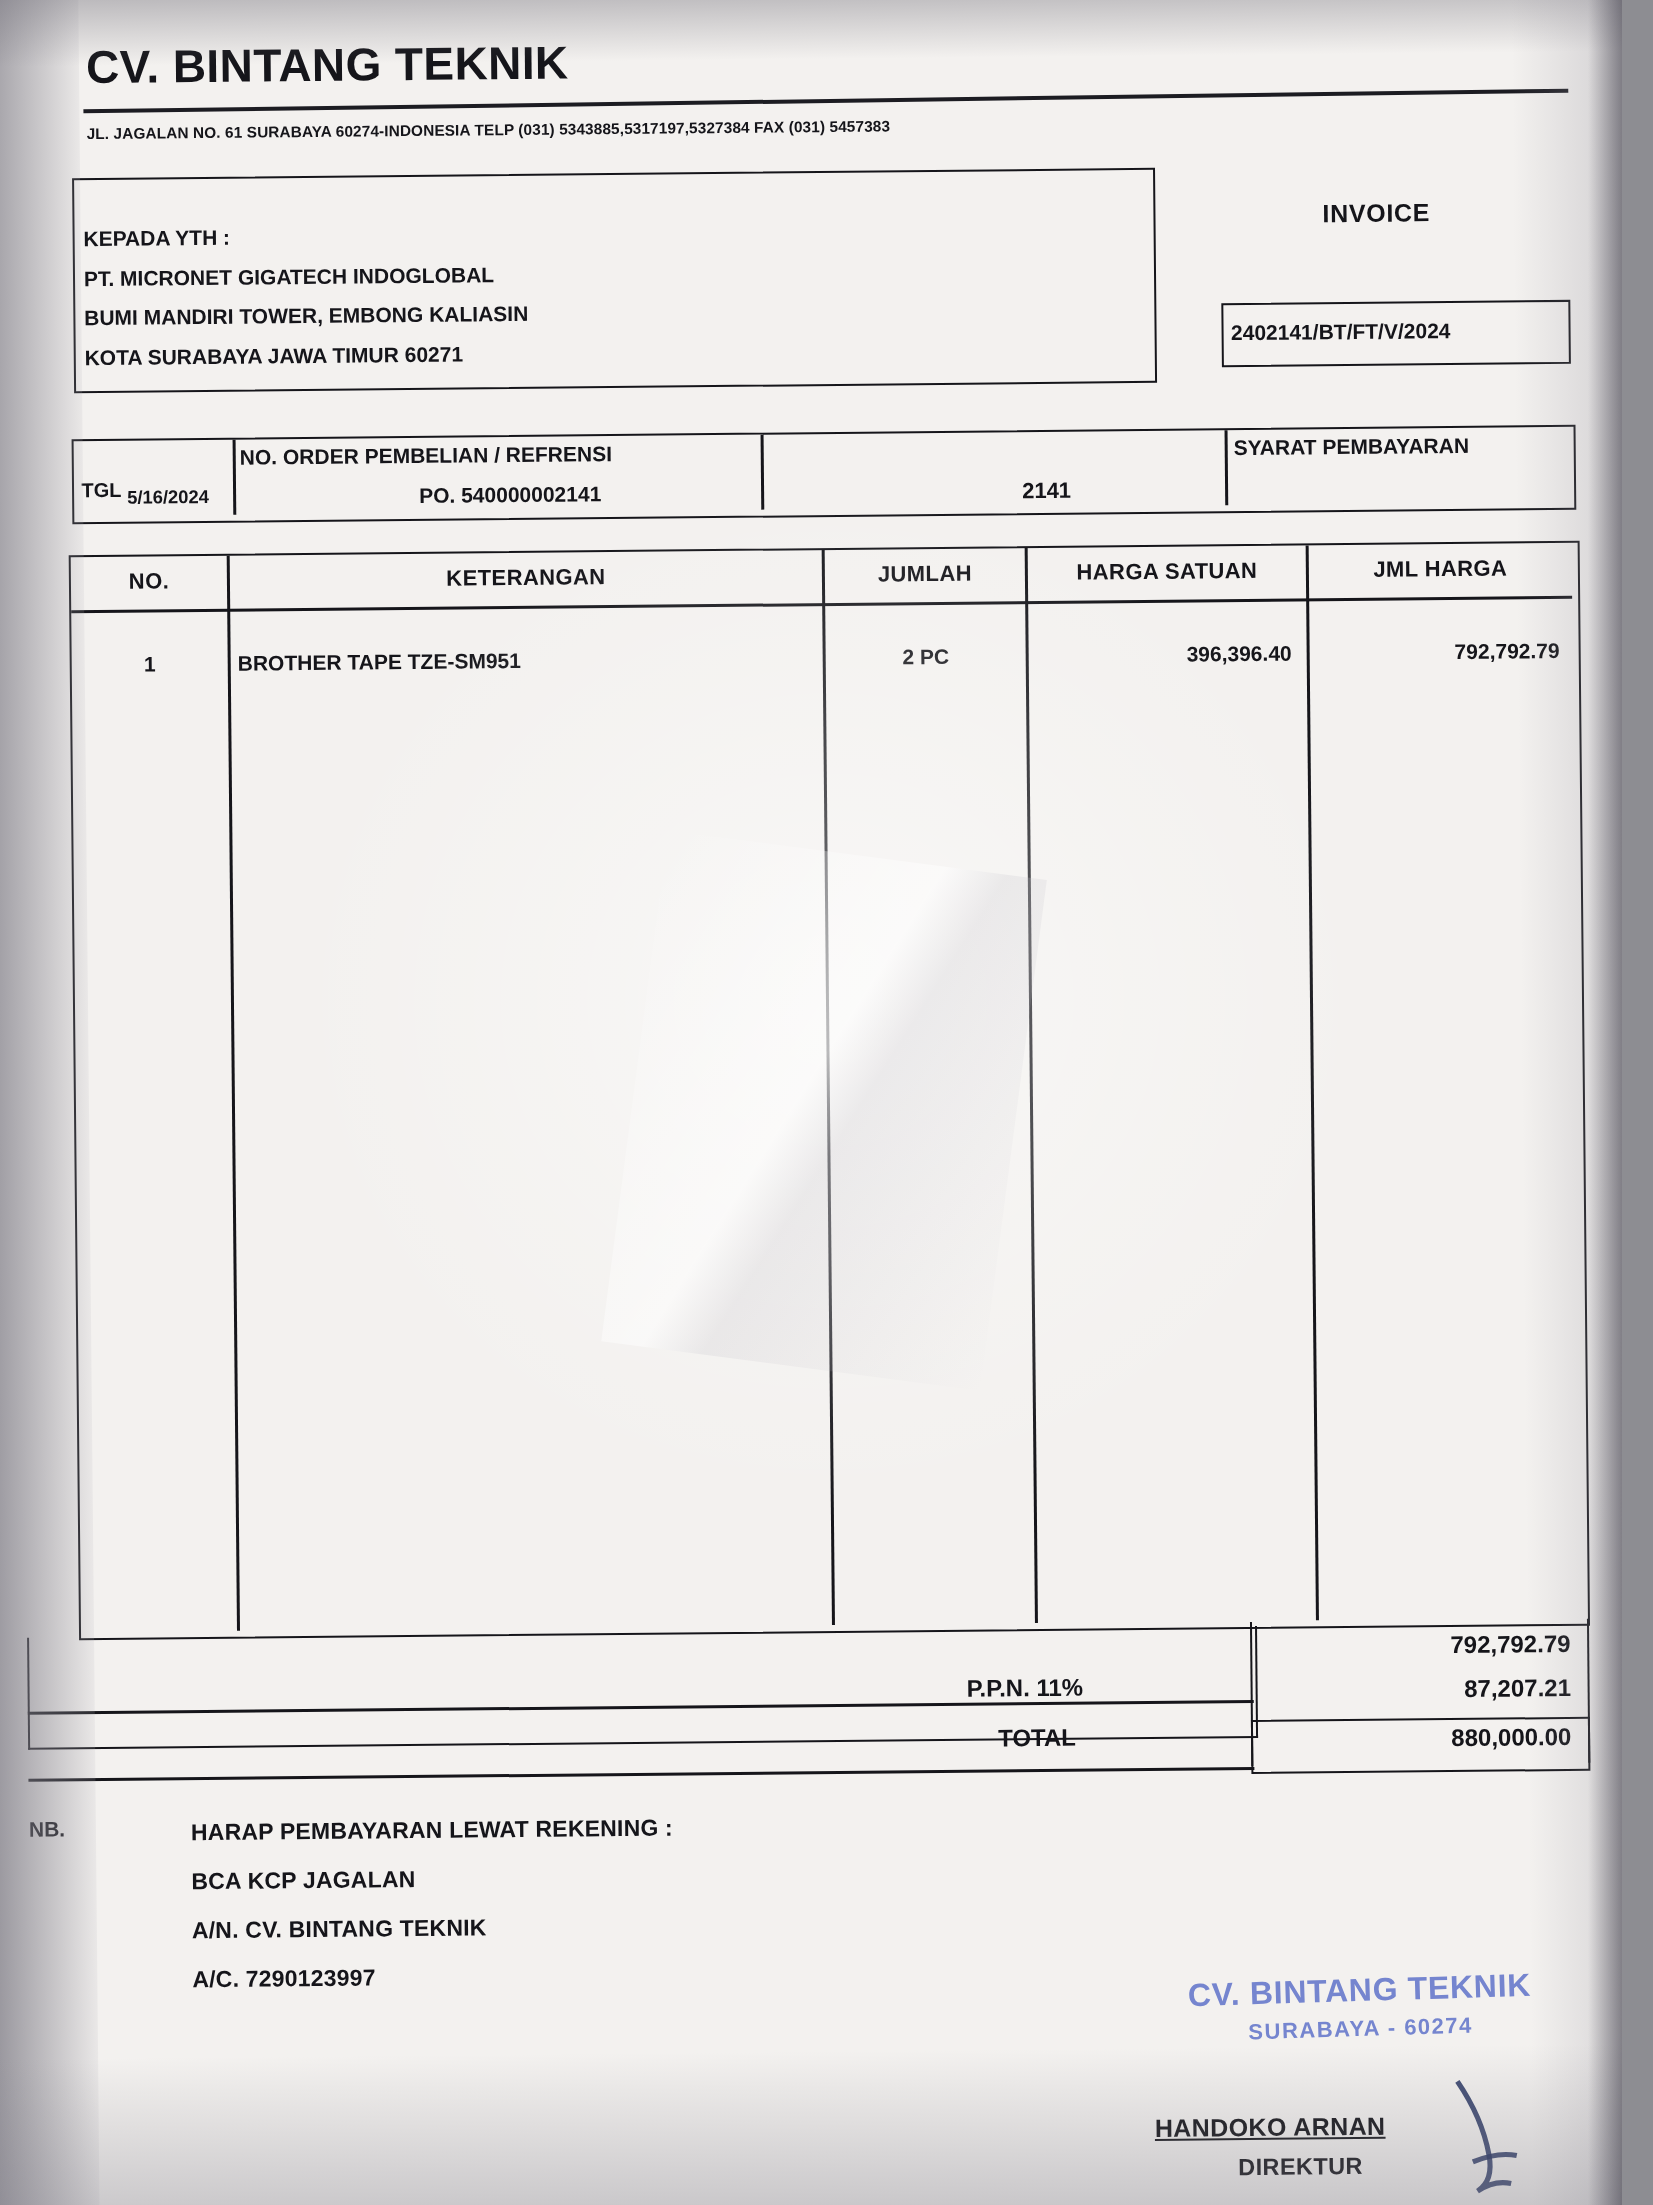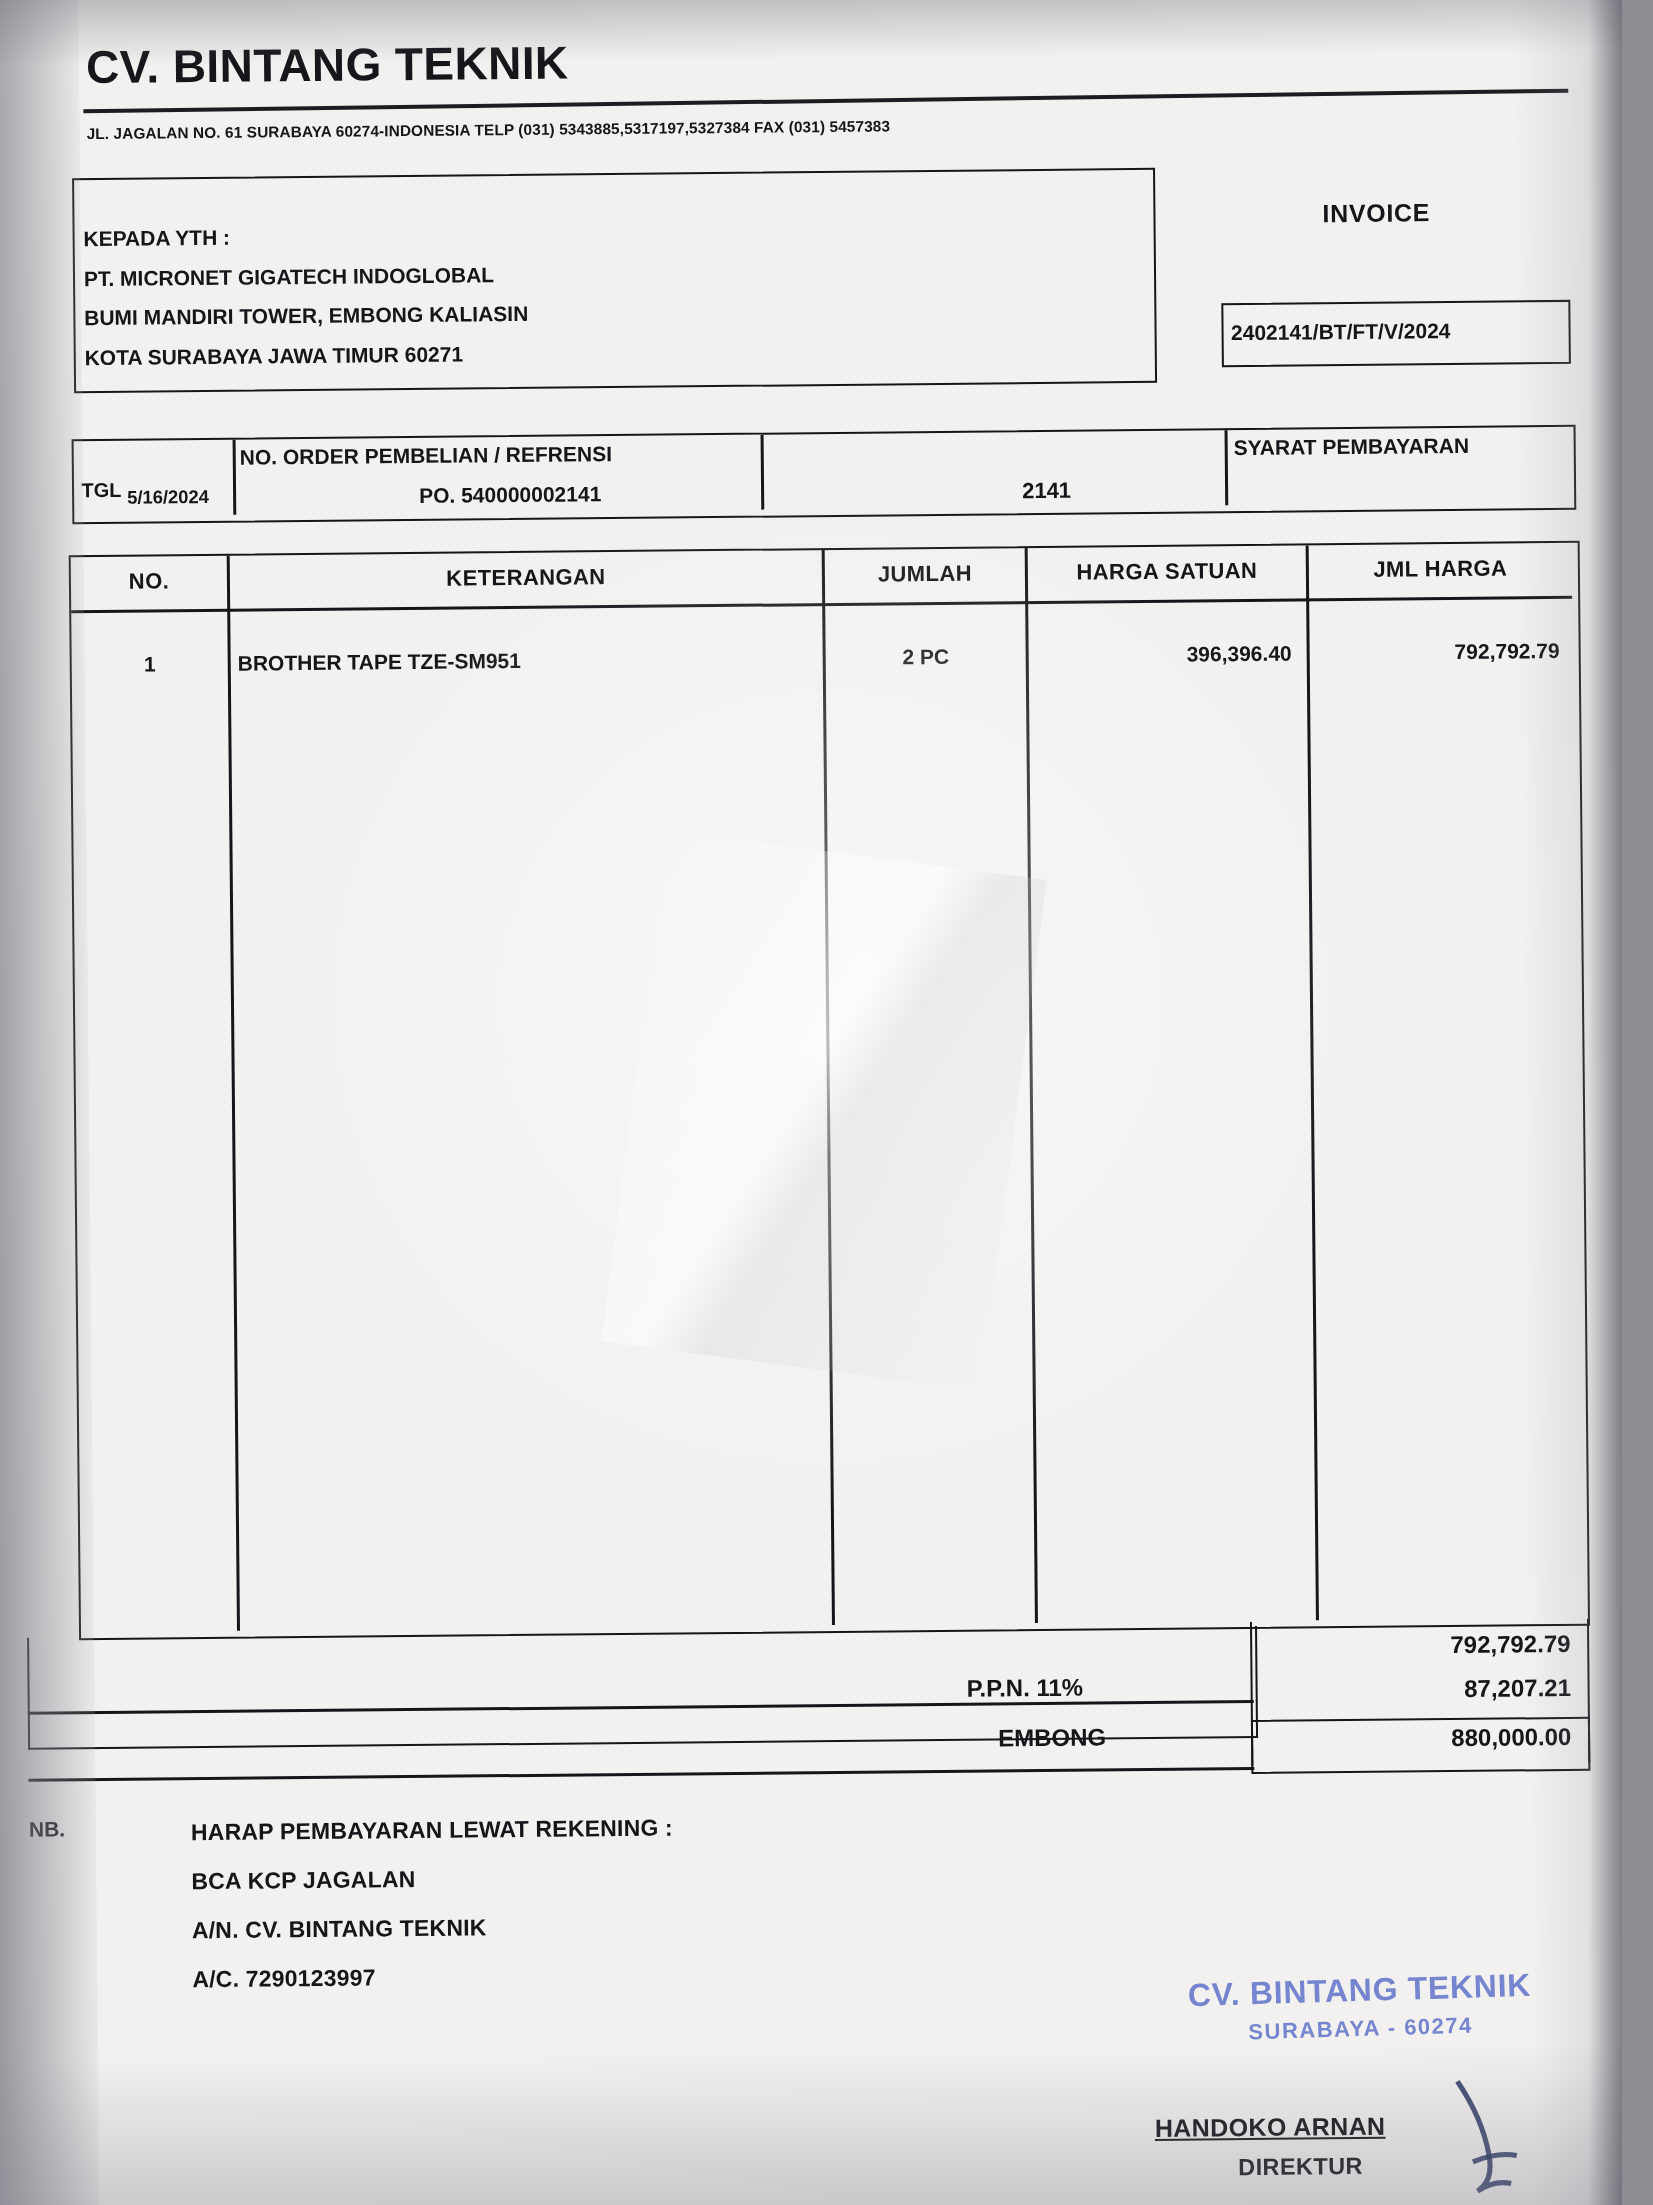--- a/index.html
+++ b/index.html
@@ -445,21 +445,21 @@
         <div class="td" id="td-total">792,792.79</div>
       </div>
 
       <div id="totals-block">
         <div id="totals-box-outer"></div>
         <div id="totals-mid-line"></div>
         <div id="totals-bottom-line"></div>
         <div id="totals-rc-border"></div>
         <div id="totals-total-box"></div>
         <div id="ppn-label">P.P.N. 11%</div>
-        <div id="total-label">EMBONG</div>
+        <div id="total-label">TOTAL</div>
         <div id="totals-right-col">
           <div class="amt" id="amt-sub">792,792.79</div>
           <div class="amt" id="amt-ppn">87,207.21</div>
           <div class="amt" id="amt-total">880,000.00</div>
         </div>
       </div>
 
       <div id="nb-label">NB.</div>
       <div id="notes">
         <div>HARAP PEMBAYARAN LEWAT REKENING :</div>

